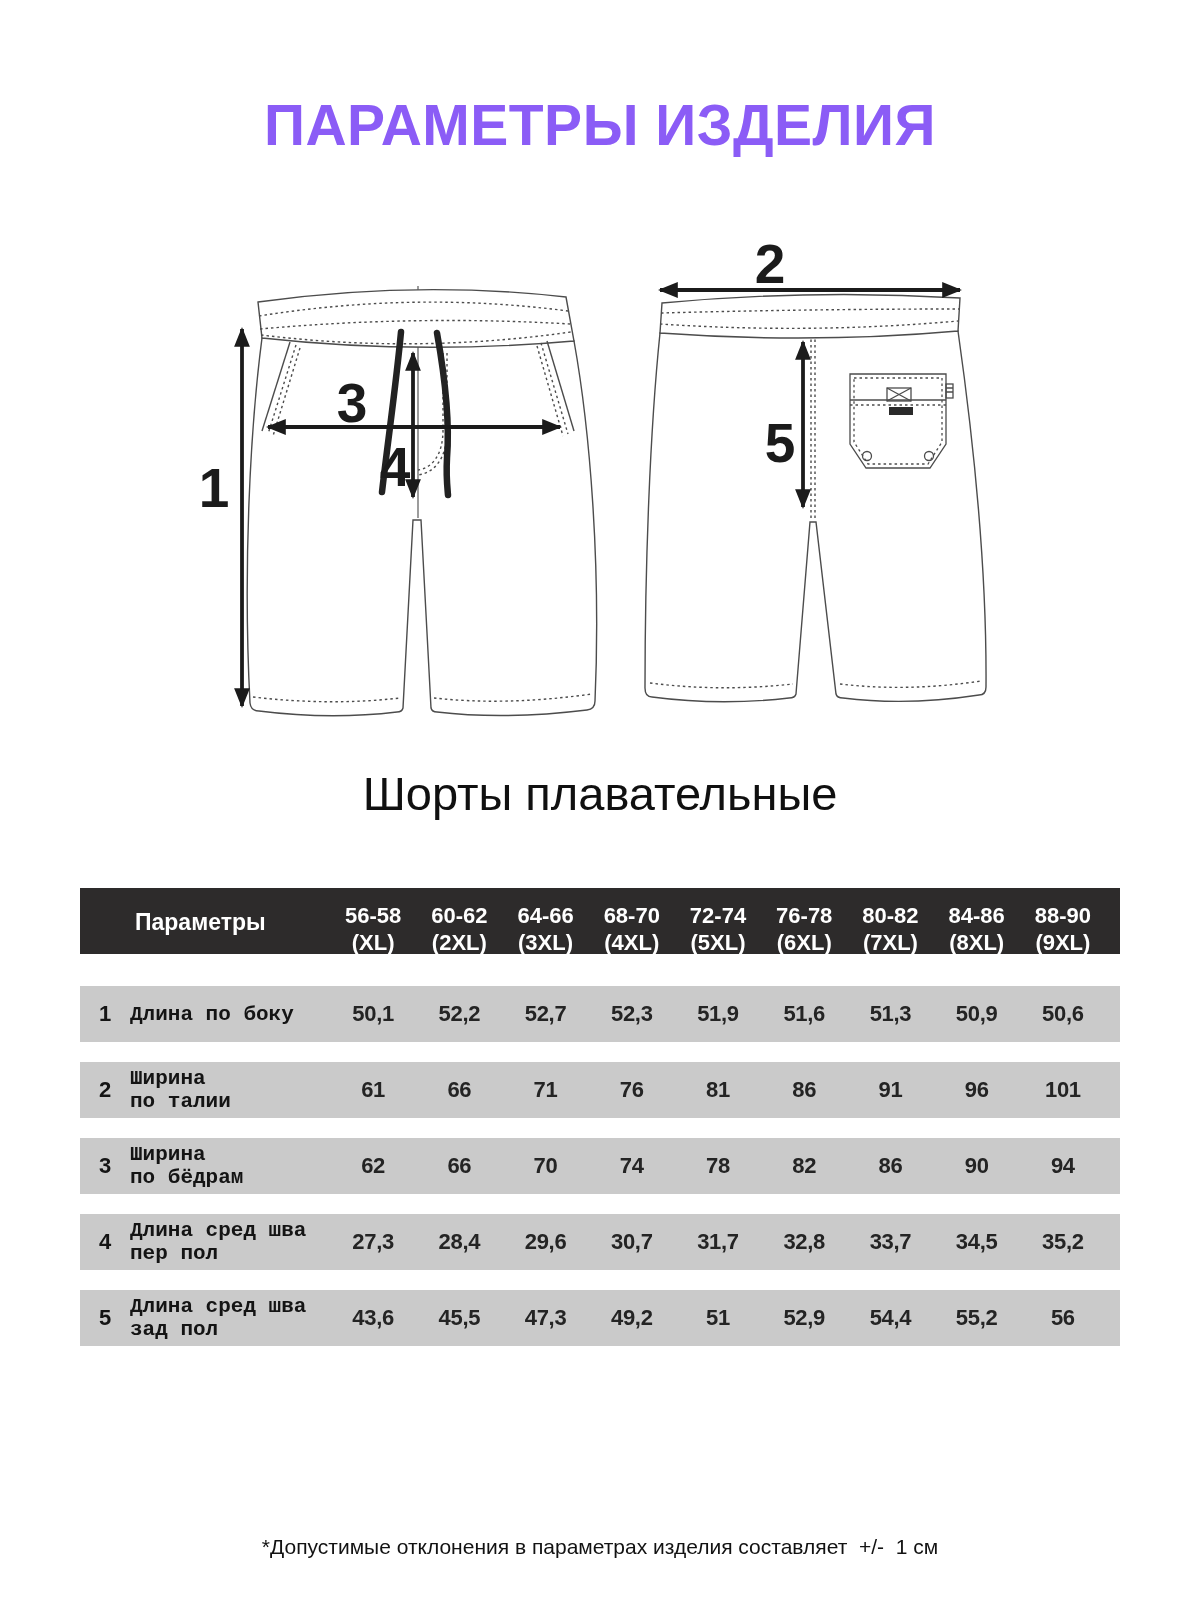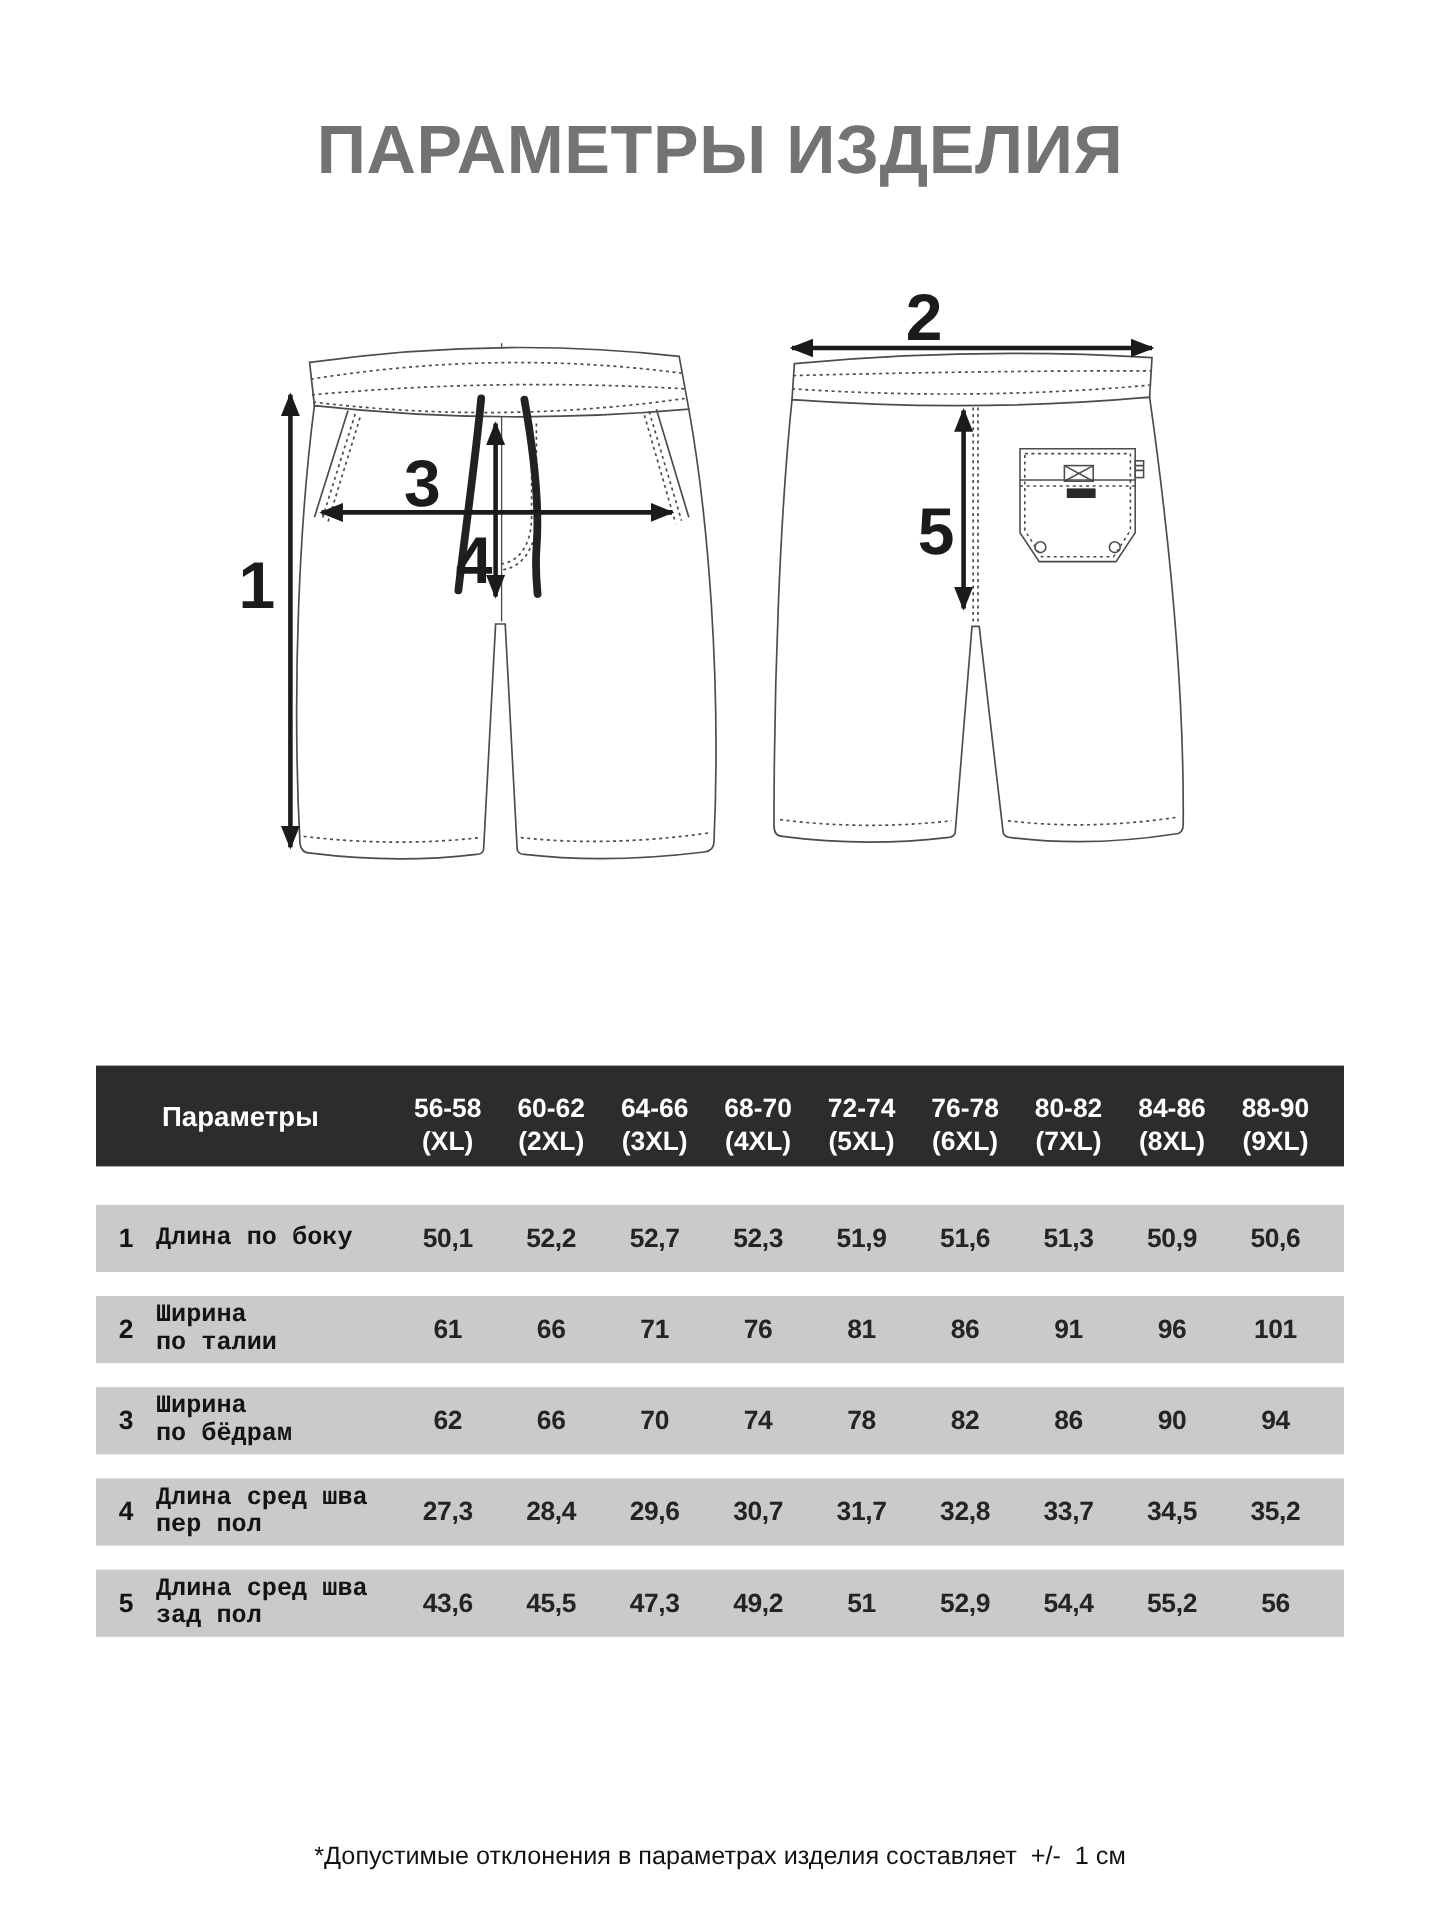--- a/index.html
+++ b/index.html
@@ -6,30 +6,30 @@
     --header-bg:#2d2b2b;
     --row-bg:#cacaca;
     --ink:#141414;
   }
   *{box-sizing:border-box;}
   html,body{margin:0;padding:0;}
   body{width:1200px;height:1600px;background:#ffffff;font-family:"Liberation Sans",sans-serif;position:relative;}
   .page{position:absolute;left:0;top:0;width:1200px;height:1600px;background:#fff;overflow:hidden;}
 
   .title{position:absolute;top:92px;left:0;width:100%;text-align:center;
-         font-size:57px;font-weight:700;letter-spacing:0.5px;color:#737373;}
+         font-size:57px;font-weight:700;letter-spacing:0.5px;color:#8b5cf6;}
 
   .drawing{position:absolute;left:150px;top:225px;width:900px;height:510px;}
 
   .subtitle{position:absolute;top:766px;left:0;width:100%;text-align:center;
             font-size:47px;font-weight:400;color:#101010;}
 
   .size-table{position:absolute;left:80px;top:888px;width:1040px;}
   .thead{display:grid;grid-template-columns:50px 200px repeat(9,1fr);
-         padding-right:14px;height:84px;background:var(--header-bg);
+         padding-right:14px;height:66px;background:var(--header-bg);
          color:#ffffff;align-items:center;}
   .pname{grid-column:1/3;padding-left:55px;font-size:23px;font-weight:700;}
   .hcell{text-align:center;font-weight:700;font-size:22px;line-height:27px;margin-top:14px;}
   .band{display:grid;grid-template-columns:50px 200px repeat(9,1fr);
         padding-right:14px;height:56px;background:var(--row-bg);
         align-items:center;margin-top:20px;}
   .band:first-child{margin-top:32px;}
   .num{text-align:center;font-size:22px;font-weight:700;color:var(--ink);}
   .label{font-size:21px;font-weight:700;line-height:23px;color:var(--ink);font-family:Liberation Mono, monospace;}
   .val{text-align:center;font-size:22px;font-weight:700;color:#242424;letter-spacing:-0.3px;}
@@ -128,20 +128,21 @@
     </g>
     <g text-anchor="middle">
       <text class="meas" x="214" y="507">1</text>
       <text class="meas" x="352" y="422">3</text>
       <text class="meas" x="395" y="486">4</text>
       <text class="meas" x="770" y="283">2</text>
       <text class="meas" x="780" y="462">5</text>
     </g>
   </svg>
 
+  <div class="subtitle">Шорты плавательные</div>
 
   <div class="size-table">
     <div class="thead">
       <div class="pname">Параметры</div>
 
     <div class="hcell">
           <div class="hrange">56-58</div>
           <div class="hlabel">(XL)</div>
         </div>
         <div class="hcell">

